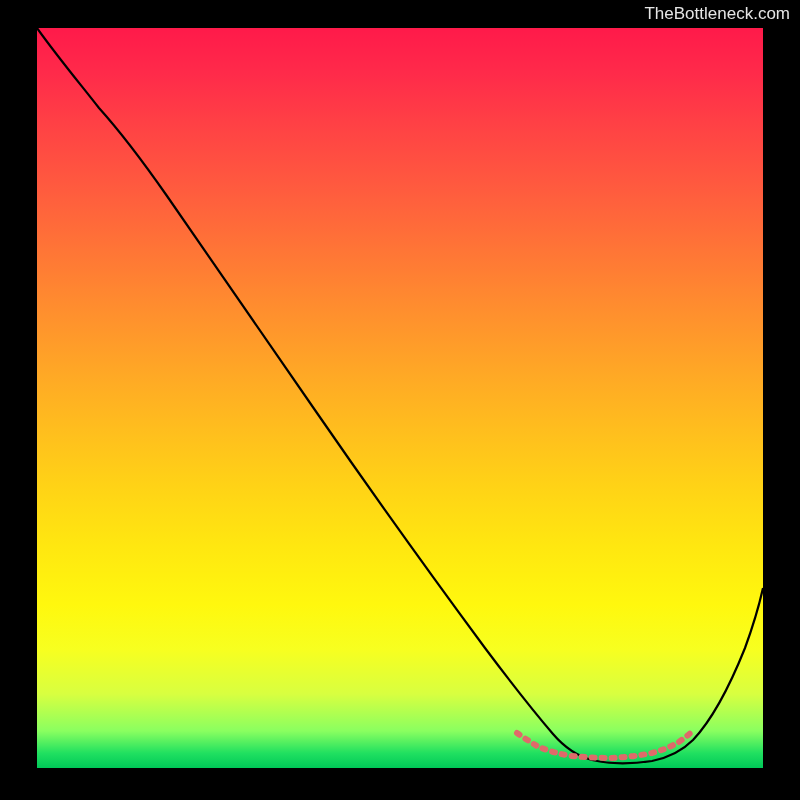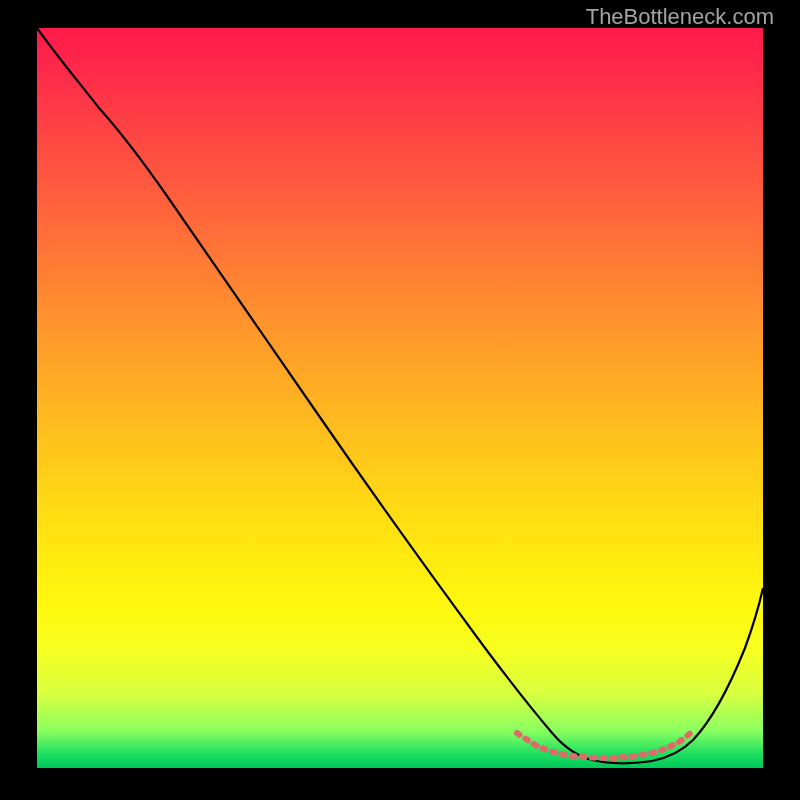--- a/index.html
+++ b/index.html
@@ -6,23 +6,23 @@
   body {
     width: 800px;
     height: 800px;
     background: #000;
     position: relative;
     font-family: Arial, sans-serif;
   }
   .watermark {
     position: absolute;
     top: 4px;
-    right: 26px;
-    color: #a3a3a3;
-    font-size: 22px;
+    right: 10px;
+    color: #e5e5e5;
+    font-size: 17px;
     font-weight: 500;
     z-index: 10;
   }
   .plot-area {
     position: absolute;
     left: 37px;
     top: 28px;
     width: 726px;
     height: 740px;
   }

